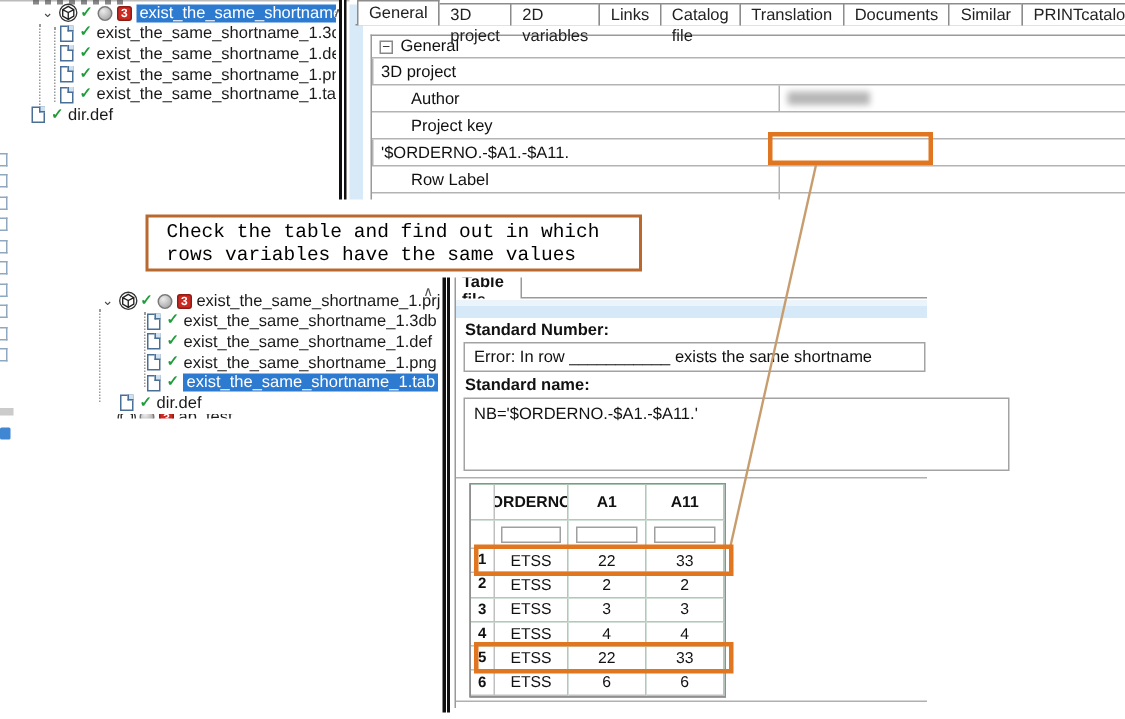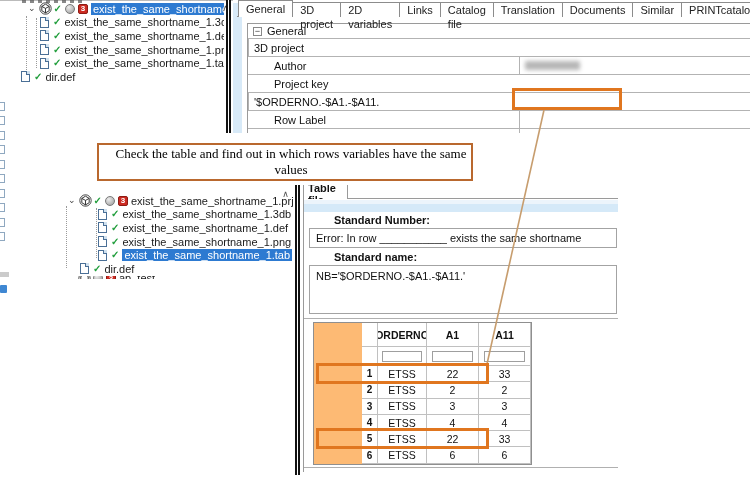--- a/index.html
+++ b/index.html
@@ -43,41 +43,41 @@
   .pgrid-row { display:flex; align-items:center; border-bottom:1px solid #b3b3b3; font-size:11px; }
   .pgrid-row.group { height:15px; padding-left:5px; }
   .pgrid-row.item { height:18px; }
   .pg-label { width:271px; padding-left:26px; flex:none; }
   .pg-value { flex:1; border-left:1px solid #b3b3b3; height:100%; display:flex; align-items:center; padding-left:5px; }
   .collapse-box { width:9px; height:9px; border:1px solid #888; font-size:9px; line-height:7px; text-align:center;
     color:#333; margin-right:5px; flex:none; background:#fff; }
   .redact { height:9px; background:#6f6f6f; filter:blur(2px); opacity:.5; border-radius:1px; }
 
   
-  #annotation { left:97px; top:143px; width:376px; height:38px; border:2px solid #b9682e; background:#fff;
-    display:flex; align-items:center; padding-left:12px; font-family:Liberation Serif, serif; font-size:13px; color:#000;text-align:center; }
+  #annotation { left:97px; top:143px; width:331px; height:38px; border:2px solid #b9682e; background:#fff;
+    display:flex; align-items:center; padding-left:12px; font-family:Liberation Mono, monospace; font-size:13px; color:#000; }
   .obox { position:absolute; border:3px solid #e0761f; z-index:6; }
   #leader { left:0; top:0; width:750px; height:479px; z-index:5; pointer-events:none; }
 
   
   #panel2-border { left:303px; top:185px; width:1px; height:287px; background:#9a9a9a; }
   #tab2 { left:304px; top:185px; width:44px; height:14px; overflow:hidden; border-right:1px solid #9a9a9a;
     font-size:11px; font-weight:bold; background:#fff; }
   #tab2 span { display:block; margin-top:-3px; padding-left:4px; }
   #tab2line { left:348px; top:198px; width:270px; height:1px; background:#9a9a9a; }
   .strip2a { left:304px; top:200px; width:314px; height:4px; background:#ecf4fb; }
   .strip2b { left:304px; top:204px; width:314px; height:8px; background:#d5e9f8; }
-  .lbl-bold { font-size:11px; font-weight:bold; color:#111;margin-left:24px; }
+  .lbl-bold { font-size:11px; font-weight:bold; color:#111; }
   .inputbox { position:absolute; border:1px solid #a3a3a3; background:#fff; font-size:11px; color:#111; }
   #tablezone { left:304px; top:318px; width:314px; height:150px; border-top:1px solid #b0b0b0; border-bottom:1px solid #b0b0b0; }
 
   
   #dtable { left:313px; top:322px; border:1px solid #8f8f8f; display:grid;
     grid-template-columns:16px 49px 52px 52px; grid-template-rows:24px 19px repeat(6,16.3px);
-    font-size:10.5px; background:#fdba74; z-index:1;padding-left:48px; }
+    font-size:10.5px; background:#15803d; z-index:1; }
   #dtable .c { border-right:1px solid #c0c0c0; border-bottom:1px solid #c0c0c0;
     display:flex; align-items:center; justify-content:center; background:#fff; overflow:hidden; }
   #dtable .hd { font-weight:bold; }
   #dtable .rn { font-weight:bold; font-size:10px; }
   .filterbox { width:82%; height:11px; border:1px solid #9f9f9f; background:#fff; }
 
   
   .emark { position:absolute; left:0; width:5px; height:9px; border:1px solid #8fa8c0; border-left:none; }
   #bsliver { left:0; top:285px; width:7px; height:8px; background:#3f87d2; border-radius:1px; }
   #gfrag { left:0; top:272px; width:9px; height:5px; background:#b5b5b5; opacity:.7; }
@@ -262,21 +262,21 @@
     <span>Table file</span>
   </div>
   <div id="tab2line" class="abs"></div>
   <div class="strip2a abs"></div>
   <div class="strip2b abs"></div>
 
   <div class="abs lbl-bold" style="left:310px;top:214px">Standard Number:</div>
   <div class="inputbox" style="left:309px;top:228px;width:308px;height:20px;line-height:18px;padding-left:6px">Error: In row ___________  exists the same shortname</div>
 
   <div class="abs lbl-bold" style="left:310px;top:251px">Standard name:</div>
-  <div class="inputbox" style="left:309px;top:265px;width:308px;height:49px;padding:4px 6px">NB='$ORDERNO.-$A1.-$A11.'</div>
+  <div class="inputbox" style="left:309px;top:265px;width:364px;height:49px;padding:4px 6px">NB='$ORDERNO.-$A1.-$A11.'</div>
 
   <div id="tablezone" class="abs"></div>
 
   <div id="dtable" class="abs">
     <div class="c hd"></div>
     <div class="c hd">ORDERNO</div>
     <div class="c hd">A1</div>
     <div class="c hd">A11</div>
 
     <div class="c"></div>

